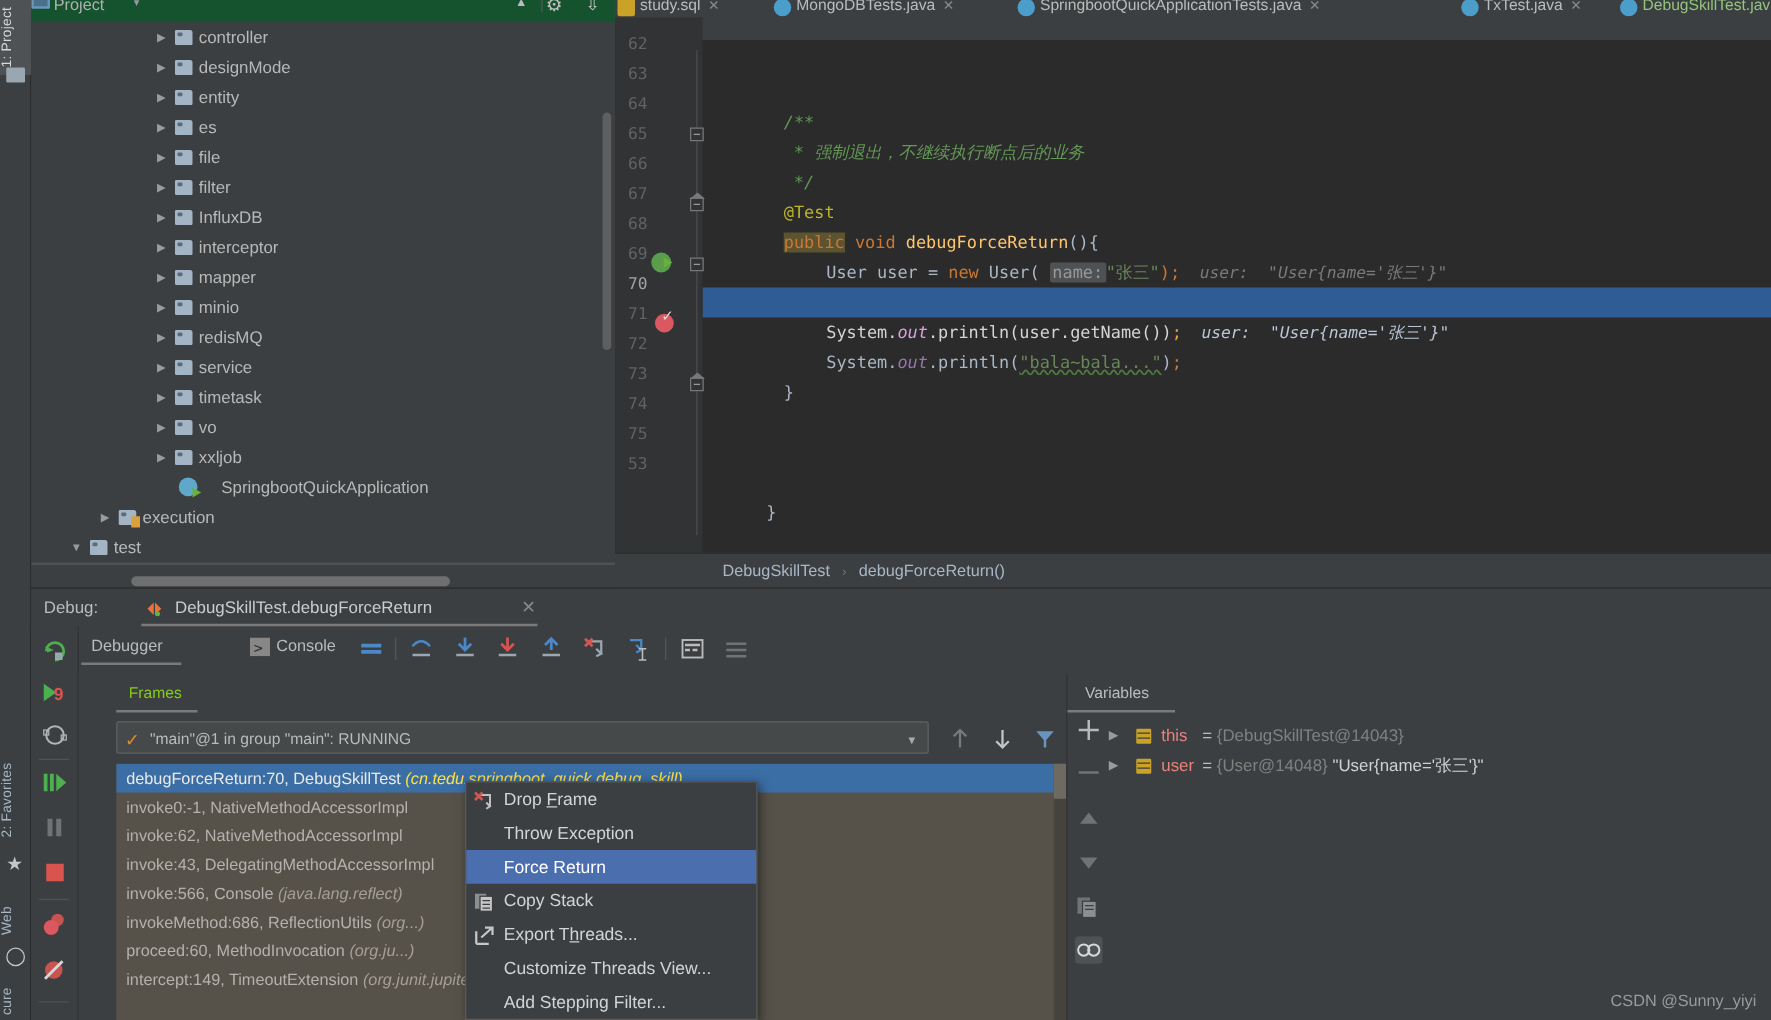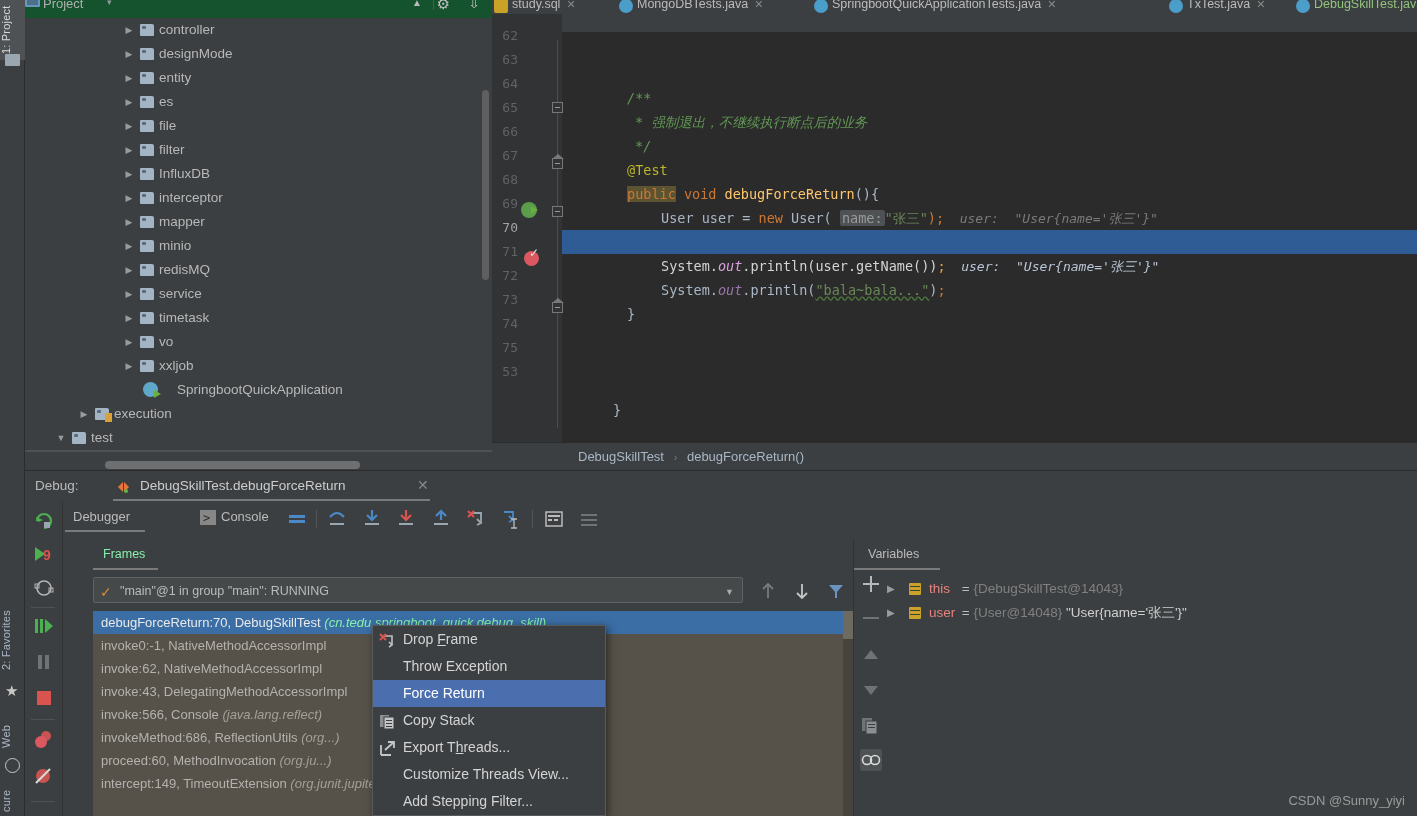--- a/index.html
+++ b/index.html
@@ -211,42 +211,42 @@
     position: absolute; left: 0; top: 30px; width: 38px; height: 316px;
     background: #3c3f41; border-right: 1px solid #323232;
   }
   .lbicon { position: absolute; left: 8px; width: 22px; height: 22px; }
   .lbdiv { position:absolute; left:6px; width:24px; height:1px; background:#4e5254;}
 
   .framespanel {
     position: absolute; left: 38px; top: 68px; width: 790px; height: 278px;
     background: #3c3f41;
   }
-  .framestab { position:absolute; left: 40px; top: 8px; font-size:12.5px; color:#86efac;}
+  .framestab { position:absolute; left: 40px; top: 8px; font-size:12.5px; color:#84cc16;}
   .framestab:after{content:''; position:absolute; left:-10px; bottom:-9px; width:65px; height:2px; background:#7a7a7a;}
   .threadsel {
     position: absolute; left: 30px; top: 38px; width: 650px; height: 26px;
     background: #45494a; border: 1px solid #5e6366; border-radius: 2px;
     font-size: 12.5px; color: #bbb; line-height: 24px;
   }
   .threadsel .chk { position:absolute; left:6px; top:2px; color:#e08a2e; font-size:14px;}
   .threadsel .txt { position:absolute; left:26px; top:1px;}
   .threadsel .dd { position:absolute; right:8px; top:2px; color:#aaa; font-size:9px;}
   .fricon { position:absolute; top: 42px; width: 20px; height: 20px;}
   .framelist {
     position: absolute; left: 30px; top: 72px; width: 755px; height: 206px;
     background: #56524a; overflow: hidden;
   }
   .frow {
     height: 23px; line-height: 23px; font-size: 13px; color: #b4b2ae;
     white-space: nowrap; padding-left: 8px;
   }
   .frow.sel { background: #3b6ea5; color: #e9e9e9; }
   .frow i { font-style: italic; color: #a59f95; }
-  .frow.sel i { color: #86efac; }
+  .frow.sel i { color: #fde047; }
   .frscroll {
     position: absolute; right: 0; top: 72px; width: 10px; height: 206px; background:#46433d;
   }
   .frscroll-thumb { position:absolute; right:0; top:0; width:10px; height:28px; background:#6d6a62;}
 
   .varspanel {
     position: absolute; left: 828px; top: 68px; width: 564px; height: 278px;
     background: #3c3f41; border-left: 1px solid #323232;
   }
   .varstab { position: absolute; left: 14px; top: 8px; font-size: 12.5px; color: #bbb;}

